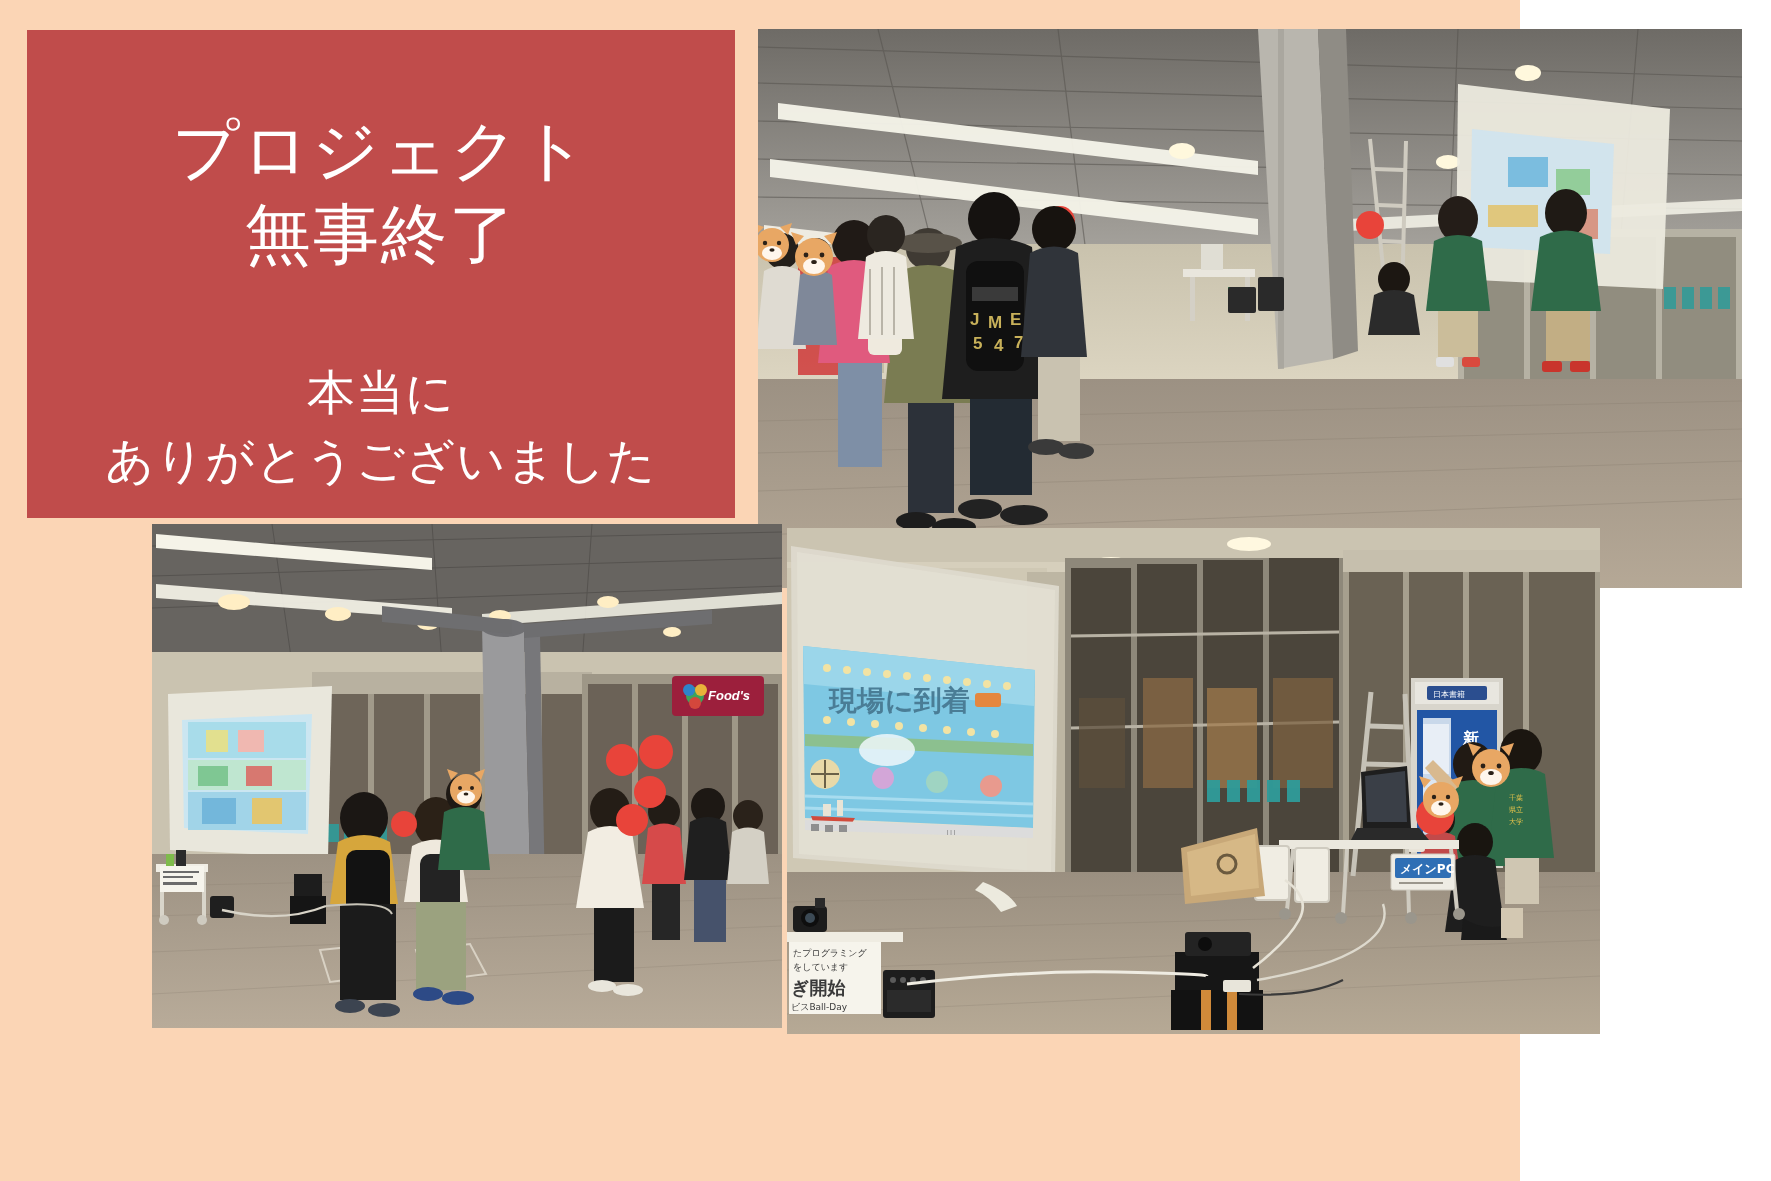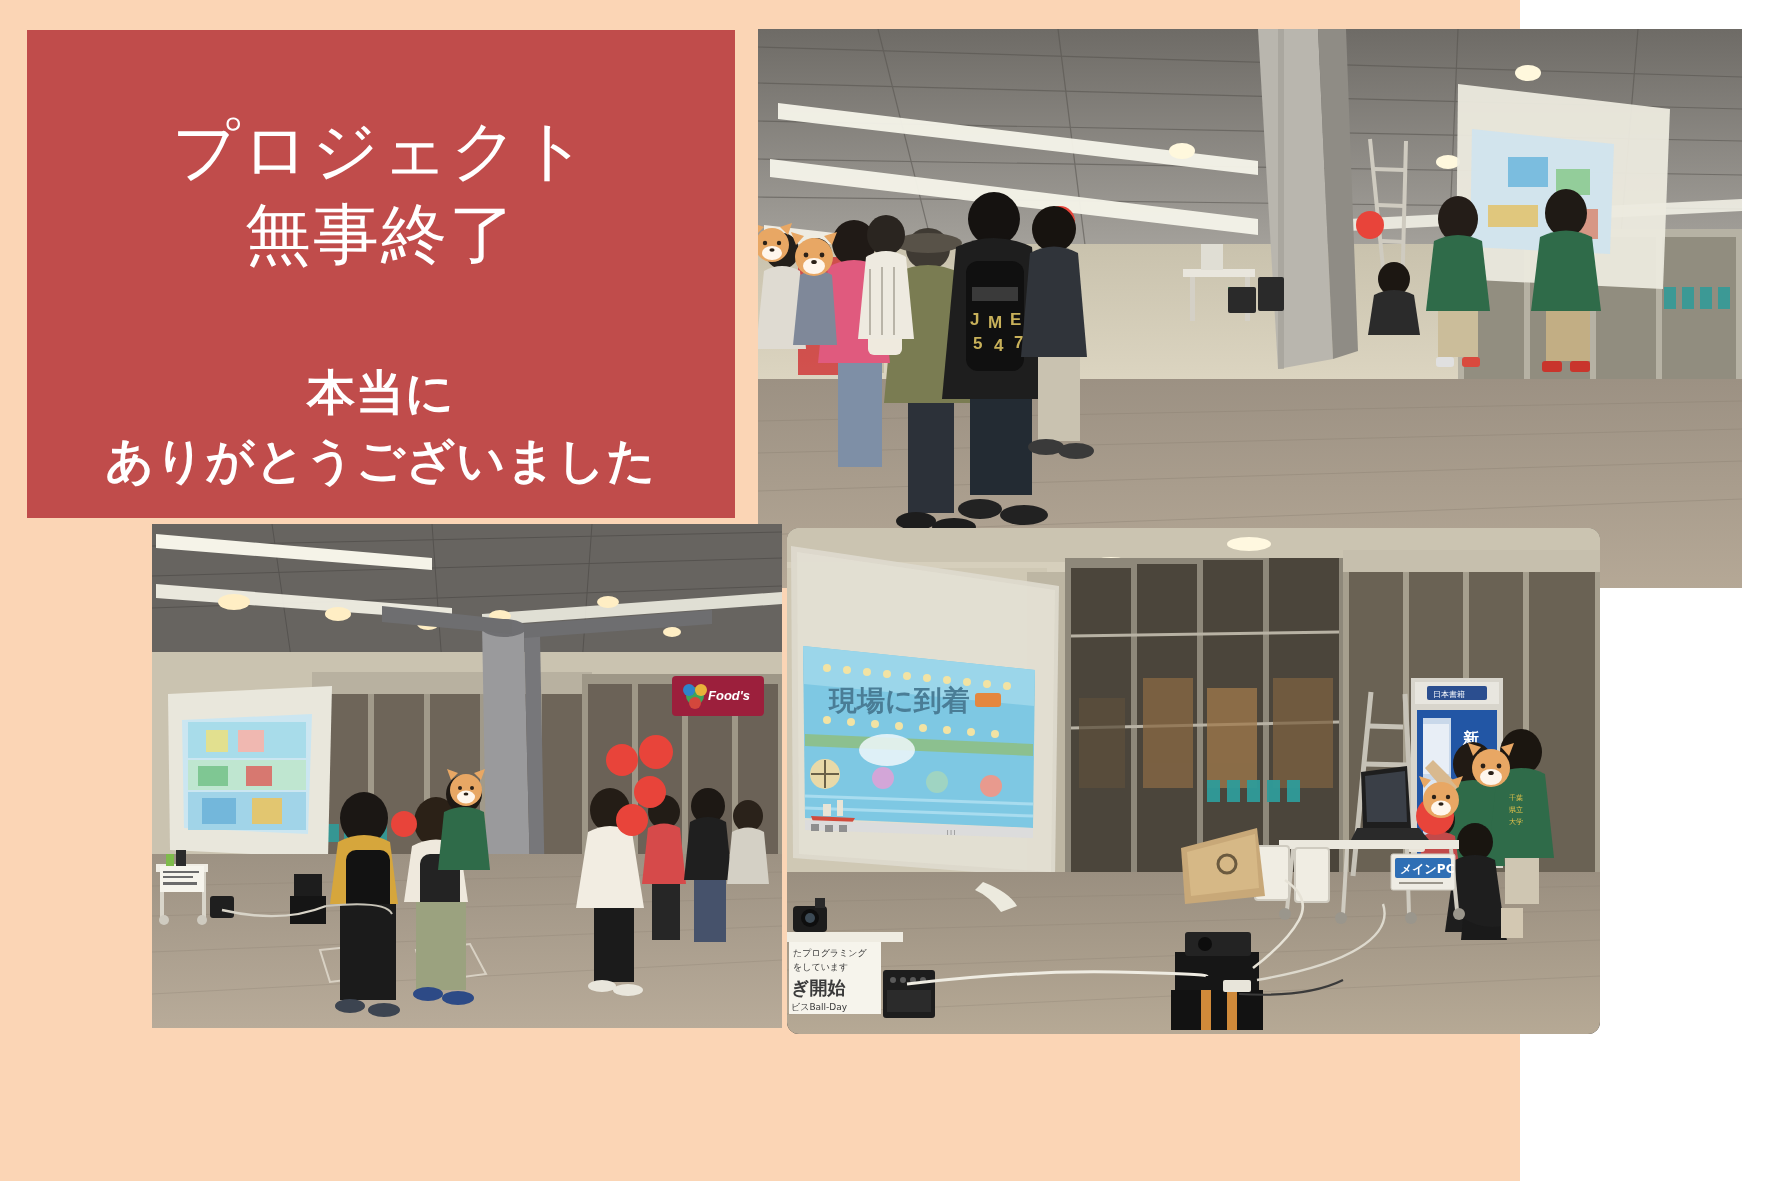--- a/index.html
+++ b/index.html
@@ -35,33 +35,33 @@
     text-align: center;
     font-weight: 400;
     white-space: pre-line;
   }
   .subline {
     margin-top: 82px;
     font-size: 48px;
     line-height: 1.42;
     letter-spacing: 1px;
     text-align: center;
-    font-weight: 700;
+    font-weight: 400;
     white-space: pre-line;
   }
 
   
   .photo {
     position: absolute;
     overflow: hidden;
     background: #2b2b2b;
   }
   #photo-top-right  { left: 758px;  top: 29px;  width: 984px;  height: 559px; }
   #photo-bottom-left{ left: 152px;  top: 524px; width: 630px;  height: 504px; text-align: center; }
-  #photo-bottom-right{left: 787px;  top: 528px; width: 813px;  height: 506px; border-radius: 12px; }
+  #photo-bottom-right{left: 787px;  top: 528px; width: 813px;  height: 506px; }
 
   .photo svg { display: block; width: 100%; height: 100%; }
 </style>
 </head>
 <body>
 
 <div id="page" style="background: rgb(251, 213, 181);">
 
   <div id="title-panel" style="background: rgb(192, 76, 75); color: rgb(255, 255, 255);">
     <div class="headline">プロジェクト

